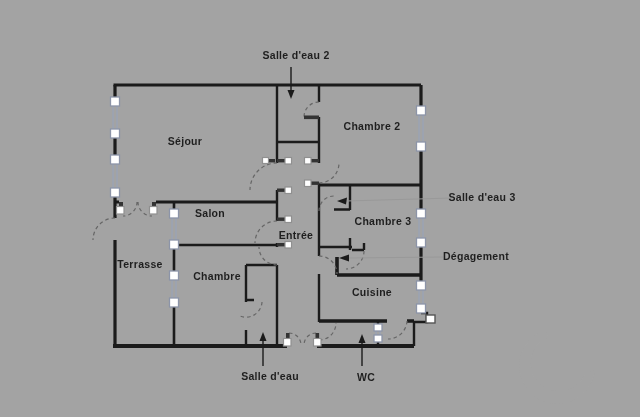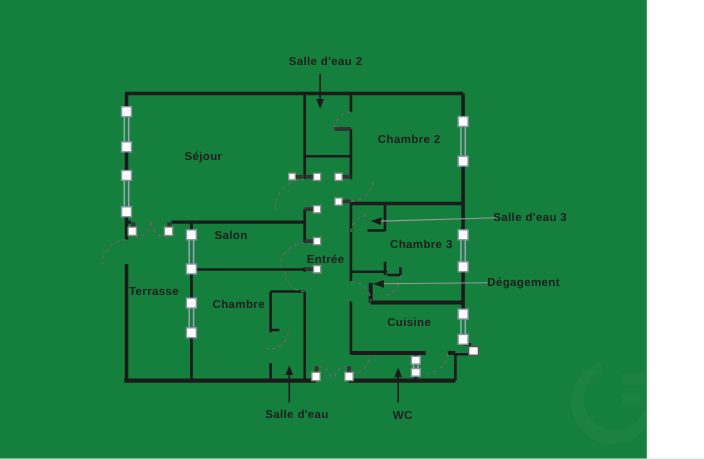--- a/index.html
+++ b/index.html
@@ -1,16 +1,16 @@
 <!DOCTYPE html>
 <html><head>
 <meta charset="utf-8">
 <style>
   html,body{margin:0;padding:0;background:#fff;}
-  .plan-wrap{position:relative;width:588px;height:417px;background:#15803d;overflow:hidden;
+  .plan-wrap{position:relative;width:640px;height:417px;background:#a3a3a3;overflow:hidden;
              font-family:"Liberation Sans", sans-serif;}
   svg{display:block;}
   .room-label{font-family:"Liberation Sans", sans-serif;font-weight:bold;font-size:10.5px;
               fill:#1f1f1f;text-anchor:middle;letter-spacing:.3px;}
   .wall{stroke:#1b1b1b;fill:none;}
   .w-outer{stroke-width:3.2;}
   .w-in{stroke-width:2.4;}
   .w-thick{stroke-width:4;}
   .door{stroke:#666;fill:none;stroke-width:1.2;stroke-dasharray:3.5 3;}
   .winline{stroke:#9aa3b5;stroke-width:1.4;fill:none;}

